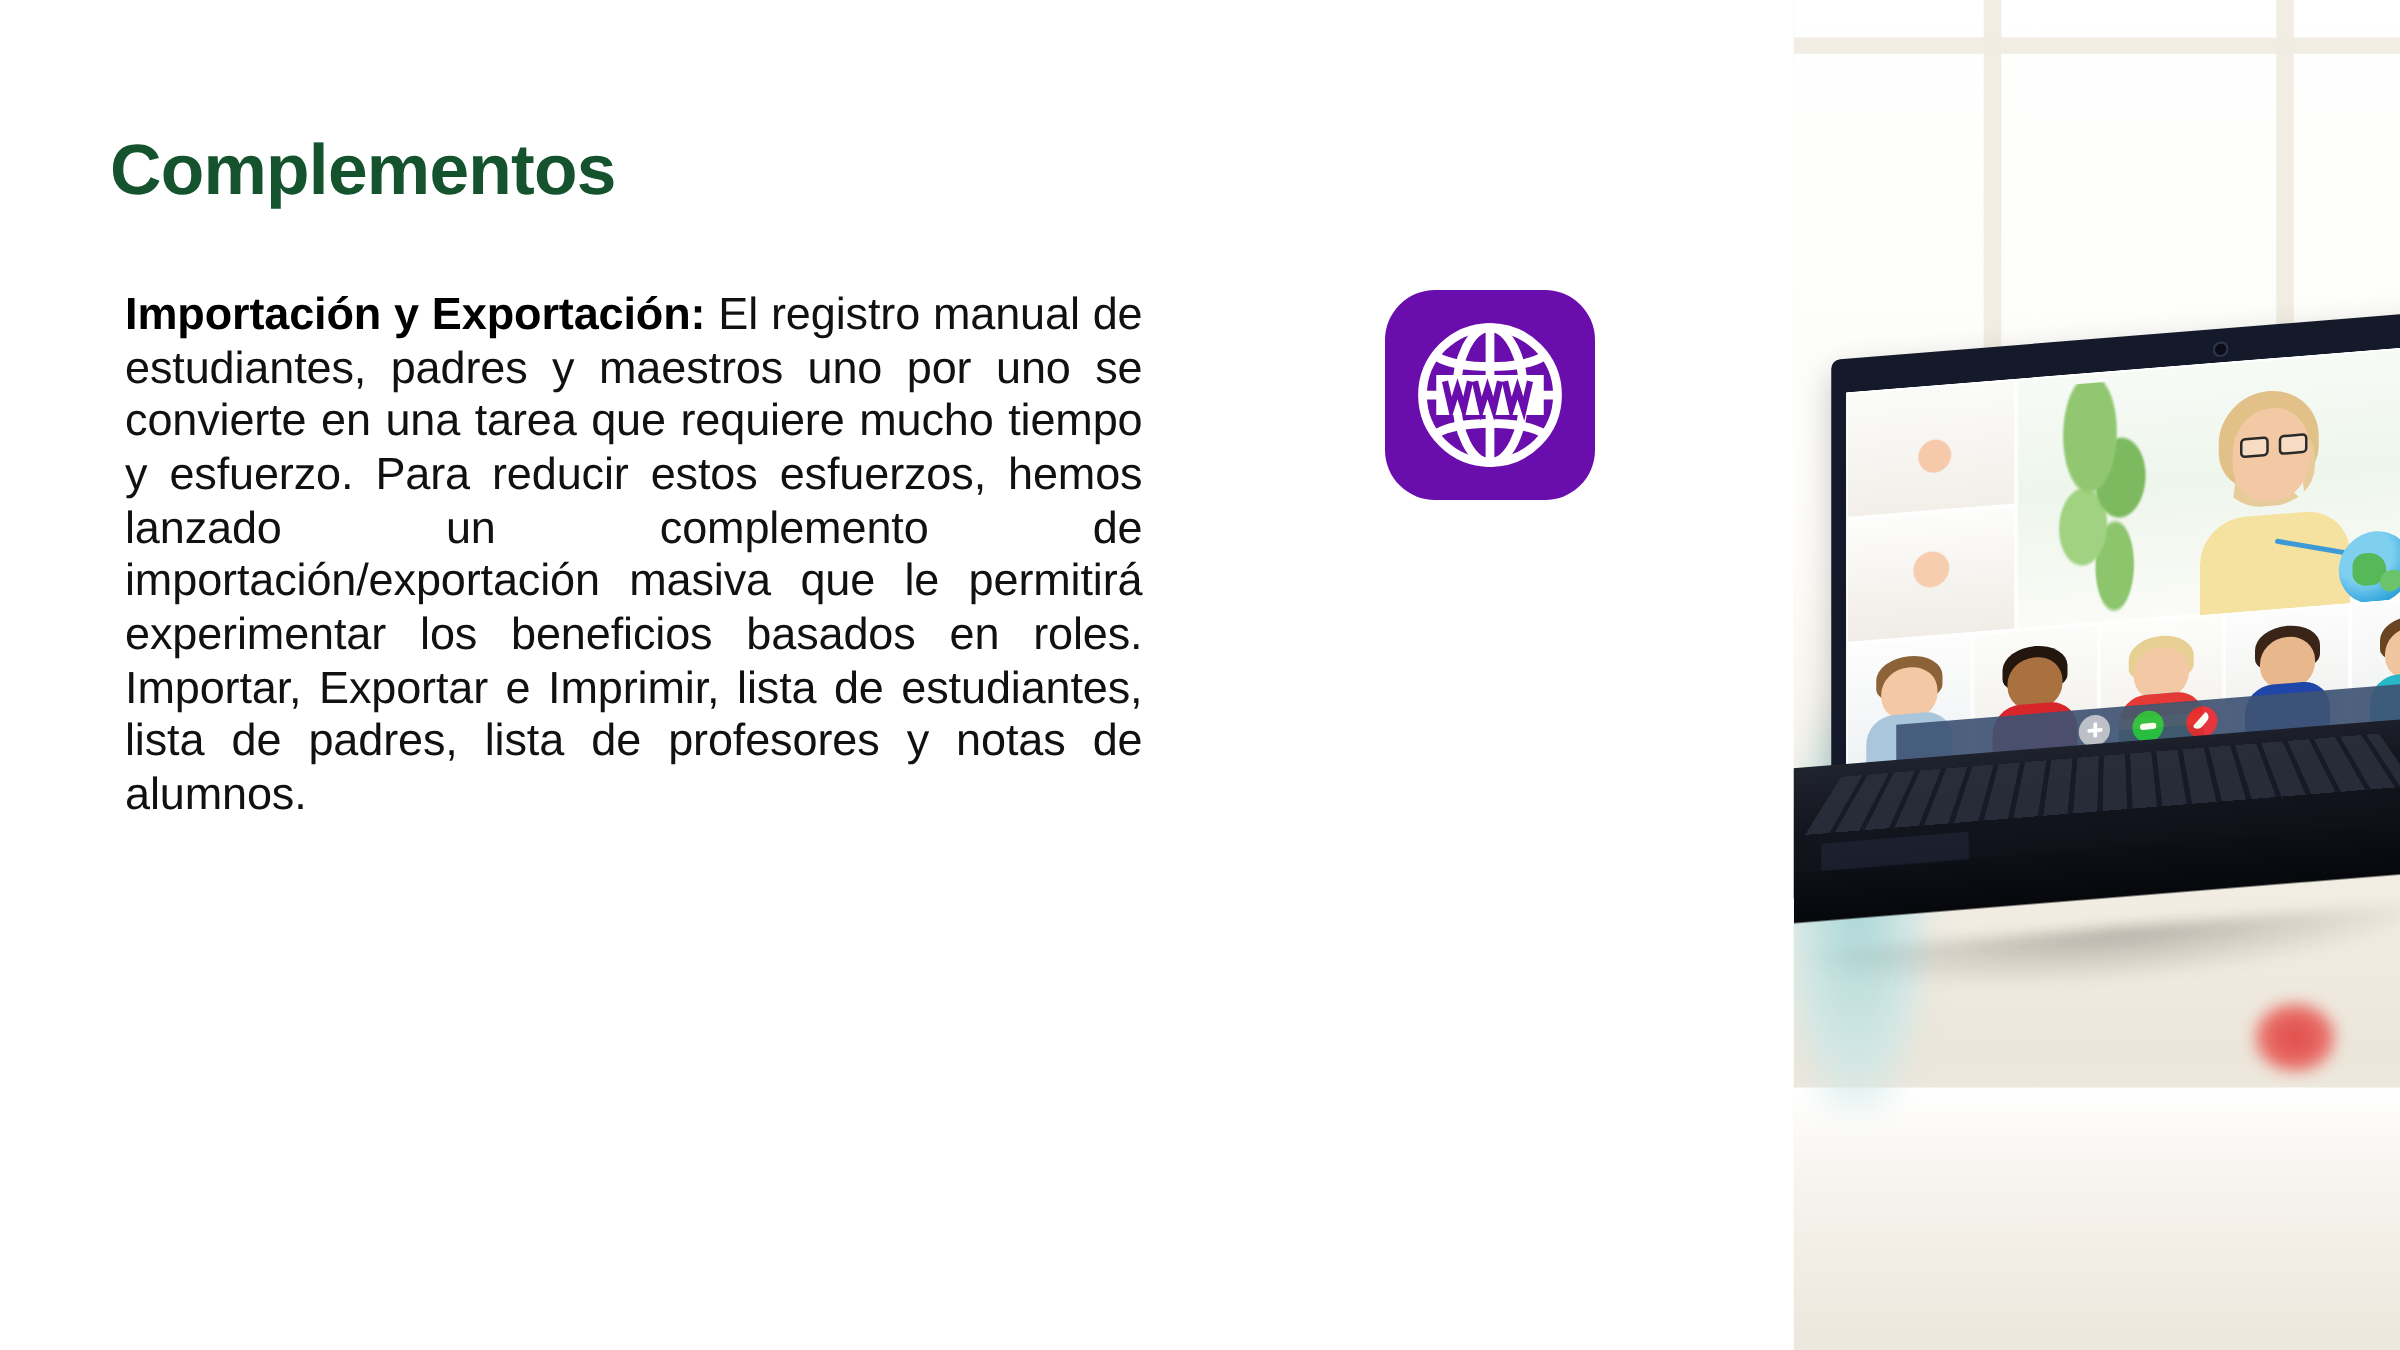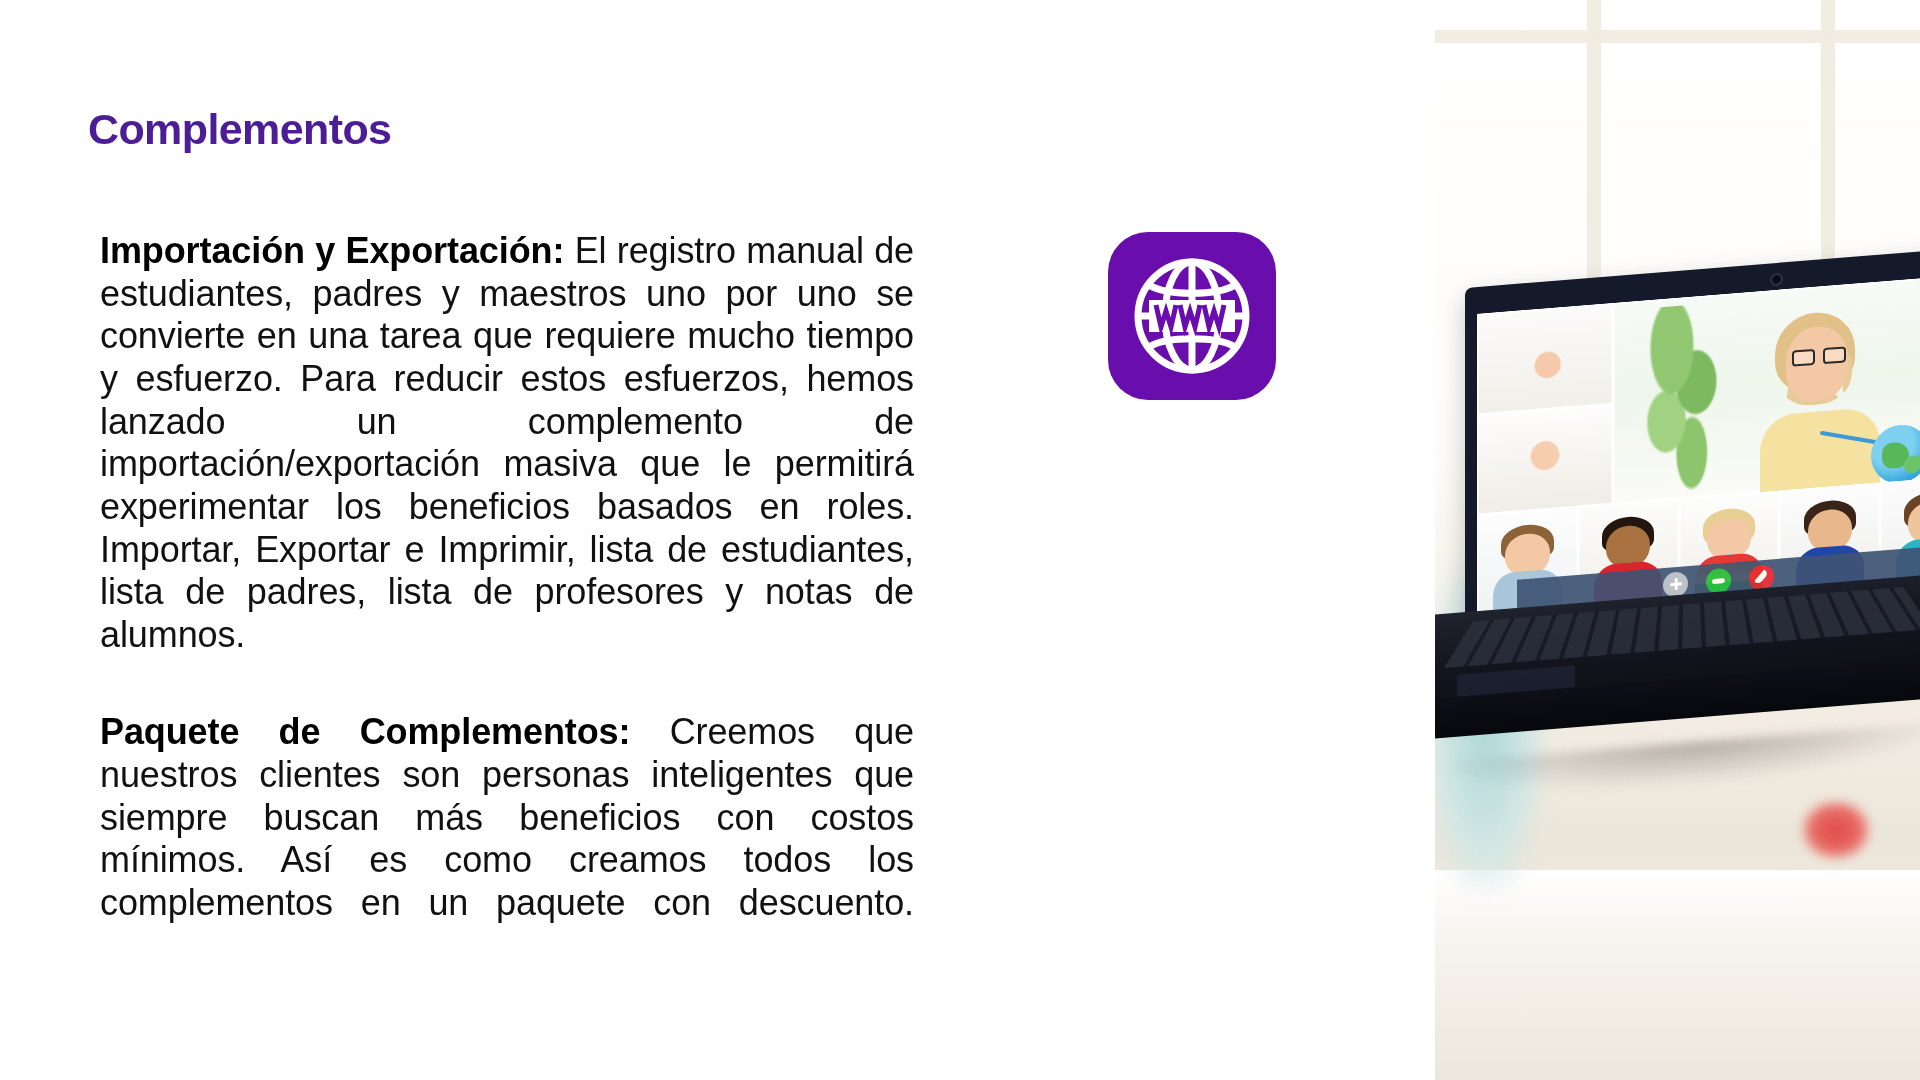--- a/index.html
+++ b/index.html
@@ -16,24 +16,24 @@
   .content-col {
     position:absolute;
     left:88px; top:0;
     width:855px;
     height:1080px;
   }
 
   .page-title {
     position:absolute;
     left:0; top:108px;
-    font-size:43px;
+    font-size:57px;
     font-weight:800;
     letter-spacing:-0.6px;
-    color:#4c1d95;
+    color:#14532d;
     line-height:1.0;
   }
 
   .body-copy {
     position:absolute;
     left:0; top:218px;
     width:838px;
     font-size:36px;
     line-height:1.185;
     color:#111111;
@@ -312,21 +312,20 @@
 <div class="slide">
 
   <div class="content-col">
 
     <h1 class="page-title">Complementos</h1>
 
     <div class="body-copy">
 
       <p><span class="lead">Importación y Exportación:</span><span> El registro manual de estudiantes, padres y maestros uno por uno se convierte en una tarea que requiere mucho tiempo y esfuerzo. Para reducir estos esfuerzos, hemos lanzado un complemento de importación/exportación masiva que le permitirá experimentar los beneficios basados en roles. Importar, Exportar e Imprimir, lista de estudiantes, lista de padres, lista de profesores y notas de alumnos.</span></p>
 
-      <p><span class="lead">Paquete de Complementos:</span><span> Creemos que nuestros clientes son personas inteligentes que siempre buscan más beneficios con costos mínimos. Así es como creamos todos los complementos en un paquete con descuento.</span></p>
 
     </div>
   </div>
 
   <div class="www-icon">
     <svg viewBox="0 0 168 168" aria-hidden="true">
       <g fill="none" stroke="#ffffff" stroke-width="7">
         <circle cx="84" cy="84" r="54"></circle>
         <ellipse cx="84" cy="84" rx="27" ry="54"></ellipse>
         <line x1="30" y1="84" x2="138" y2="84"></line>

